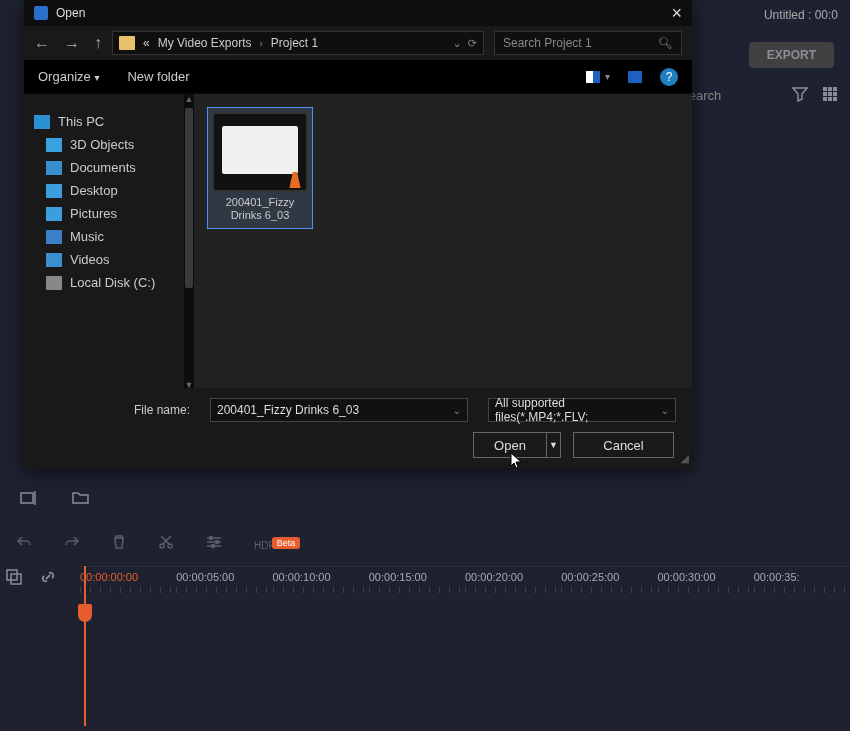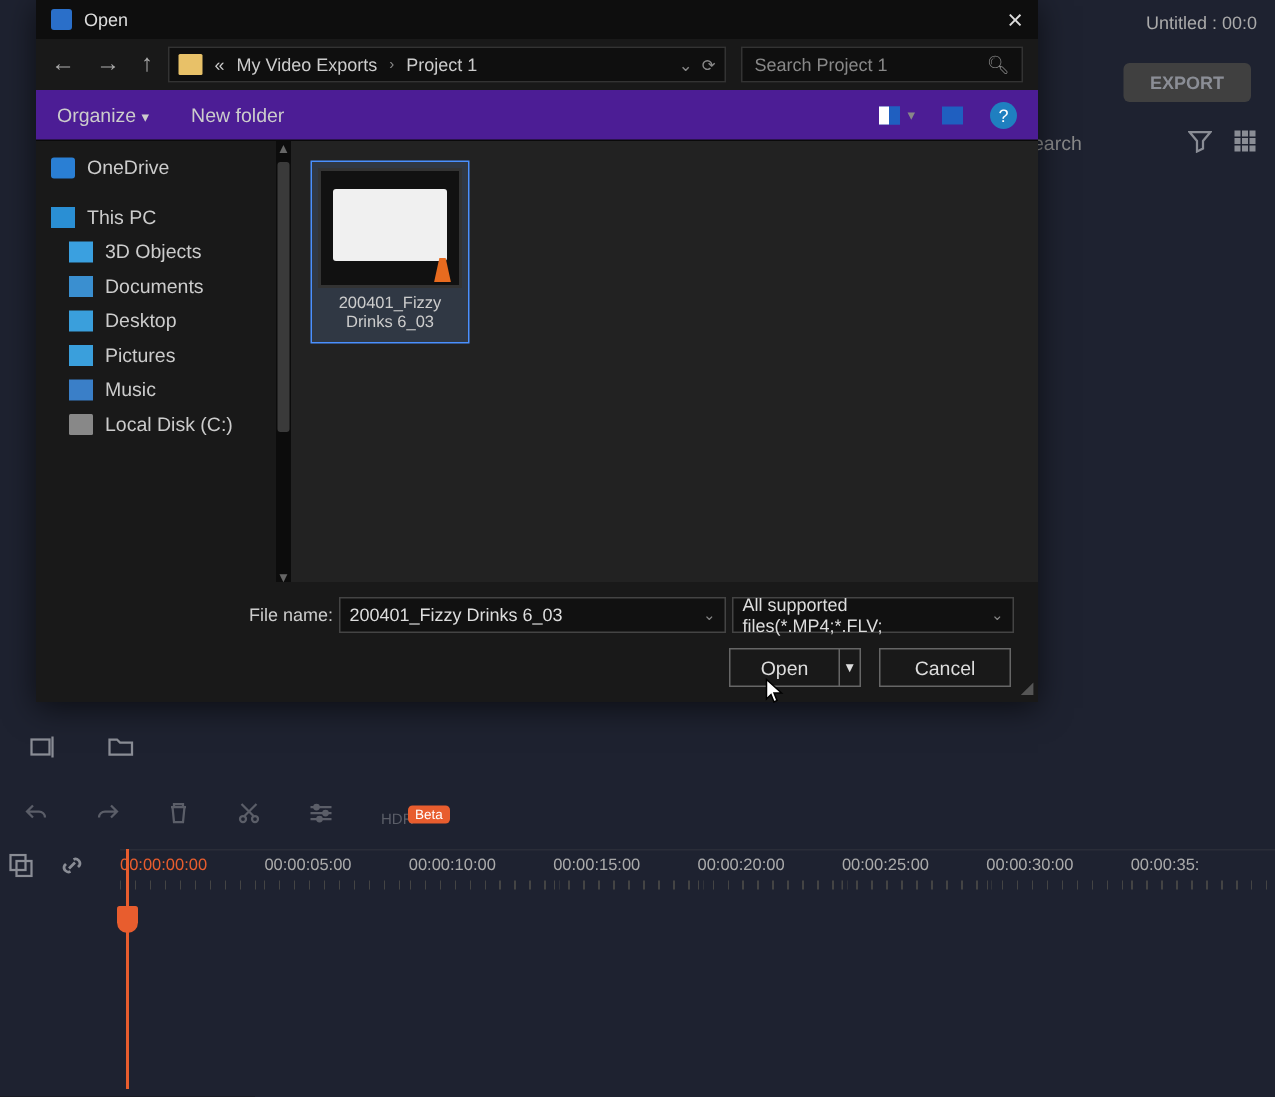--- a/index.html
+++ b/index.html
@@ -32,21 +32,21 @@
 .dlg-title .tico { width: 14px; height: 14px; background: #2a6fc9; margin-right: 8px; border-radius: 2px; }
 .dlg-close { margin-left: auto; font-size: 18px; color: #ddd; line-height: 1; }
 .nav-row { height: 34px; display: flex; align-items: center; padding: 0 10px; gap: 10px; background: #191919; }
 .nav-arrows { display: flex; gap: 14px; color: #aaa; font-size: 16px; }
 .loc { flex: 1; display: flex; align-items: center; background: #0f0f0f; border: 1px solid #333; height: 24px; padding: 0 6px; font-size: 12px; gap: 8px; }
 .loc .fld { width: 16px; height: 14px; background: #e8c168; border-radius: 1px; }
 .loc .chev { color: #888; font-size: 10px; }
 .loc-right { display: flex; gap: 6px; color: #888; margin-left: auto; font-size: 11px; }
 .sbox2 { width: 188px; background: #0f0f0f; border: 1px solid #333; height: 24px; padding: 0 8px; font-size: 12px; color: #888; display: flex; align-items: center; }
 .sbox2 .mag { margin-left: auto; color: #888; }
-.tool2 { height: 34px; display: flex; align-items: center; padding: 0 14px; background: #4c1d95; border-bottom: 1px solid #0a0a0a; font-size: 13px; gap: 28px; }
+.tool2 { height: 34px; display: flex; align-items: center; padding: 0 14px; background: #000000; border-bottom: 1px solid #0a0a0a; font-size: 13px; gap: 28px; }
 .tool2 .right { margin-left: auto; display: flex; align-items: center; gap: 18px; }
 .view-sq { width: 14px; height: 12px; background: #1f5fc0; position: relative; }
 .view-sq.med::after { content: ""; position: absolute; inset: 0; background: linear-gradient(to right,#fff 50%,#1f5fc0 50%); }
 .help { width: 18px; height: 18px; background: #1f7fc0; border-radius: 50%; color: #fff; font-size: 12px; display: flex; align-items: center; justify-content: center; }
 
 .body { display: flex; height: 298px; }
 .tree { width: 160px; background: #191919; overflow: hidden; font-size: 13px; padding: 6px 0; }
 .tree-scroll { width: 10px; background: #0c0c0c; display: flex; flex-direction: column; }
 .tree-scroll .up,.tree-scroll .dn { height: 12px; color: #666; font-size: 9px; text-align: center; }
 .tree-scroll .thumb { background: #3a3a3a; margin: 0 1px; border-radius: 2px; }
@@ -66,31 +66,31 @@
 
 .files { flex: 1; background: #222; padding: 14px; }
 .thumb-card { width: 104px; background: #2e2e2e; padding: 4px; font-size: 11px; text-align: center; color: #ccc; }
 .thumb-card.sel { outline: 1px solid #4a90ff; background: #303844; }
 .thumb-img { height: 80px; background: #111; position: relative; border: 2px solid #333; }
 .thumb-img::before { content: ""; position: absolute; left: 8px; top: 12px; right: 8px; bottom: 16px; background: #f0f0f0; border-radius: 2px; }
 .thumb-img .vlc { position: absolute; right: 4px; bottom: 2px; width: 14px; height: 16px; background: #e86b1f; clip-path: polygon(35% 0, 65% 0, 90% 100%, 10% 100%); }
 .thumb-card .fname { padding: 4px 2px 2px; line-height: 1.2; }
 
 .bottom { position: absolute; left: 0; right: 0; bottom: 0; padding: 10px 16px 10px 0; background: #191919; }
-.fn-row { display: flex; align-items: center; gap: 4px; justify-content: flex-end; margin-bottom: 10px; }
+.fn-row { display: flex; align-items: center; gap: 20px; justify-content: flex-end; margin-bottom: 10px; }
 .fn-row .lbl { font-size: 12px; color: #ccc; }
 .combobox { background: #111; border: 1px solid #444; height: 24px; font-size: 12px; color: #ddd; display: flex; align-items: center; padding: 0 6px; }
 .combobox .drop { margin-left: auto; color: #888; font-size: 10px; }
 .fn-input { width: 258px; }
 .ft-select { width: 188px; }
 .btn-row { display: flex; gap: 12px; justify-content: flex-end; padding-right: 2px; }
 .btn { display: flex; align-items: center; justify-content: center; height: 26px; border: 1px solid #666; font-size: 13px; color: #ddd; background: #191919; }
 .btn-open { width: 74px; }
 .btn-open-sub { width: 14px; border-left: none; }
-.btn-cancel { width: 88px; }
+.btn-cancel { width: 101px; }
 .grip { position: absolute; right: 3px; bottom: 3px; color: #555; font-size: 11px; }
 
 .cursor { position: absolute; left: 510px; top: 452px; width: 14px; height: 18px; color: #fff; pointer-events: none; }
 </style>
 </head>
 <body>
 
 <div class="app-bg">
   <div class="app-topbar">Untitled : 00:0</div>
   <div class="app-export">EXPORT</div>
@@ -213,24 +213,20 @@
           <span class="view-sq med"></span>
           <span style="font-size:10px;color:#888">▾</span>
         </span>
       <span class="view-sq"></span>
       <span class="help">?</span>
     </div>
   </div>
 
   <div class="body">
     <div class="tree">
-      <div class="item top">
-          <span class="ic ic-od"></span>
-          <span>OneDrive</span>
-        </div>
       <div style="height:10px"></div>
       <div class="item top">
           <span class="ic ic-pc"></span>
           <span>This PC</span>
         </div>
       <div class="item">
           <span class="ic ic-3d"></span>
           <span>3D Objects</span>
         </div>
       <div class="item">
@@ -241,20 +237,24 @@
           <span class="ic ic-dt"></span>
           <span>Desktop</span>
         </div>
       <div class="item">
           <span class="ic ic-pic"></span>
           <span>Pictures</span>
         </div>
       <div class="item">
           <span class="ic ic-mu"></span>
           <span>Music</span>
+        </div>
+      <div class="item">
+          <span class="ic ic-vid"></span>
+          <span>Videos</span>
         </div>
       <div class="item">
           <span class="ic ic-dsk"></span>
           <span>Local Disk (C:)</span>
         </div>
       <div style="height:10px"></div>
     </div>
     <div class="tree-scroll">
       <div class="up">▲</div>
       <div class="thumb" style="height:180px;margin-top:2px"></div>

